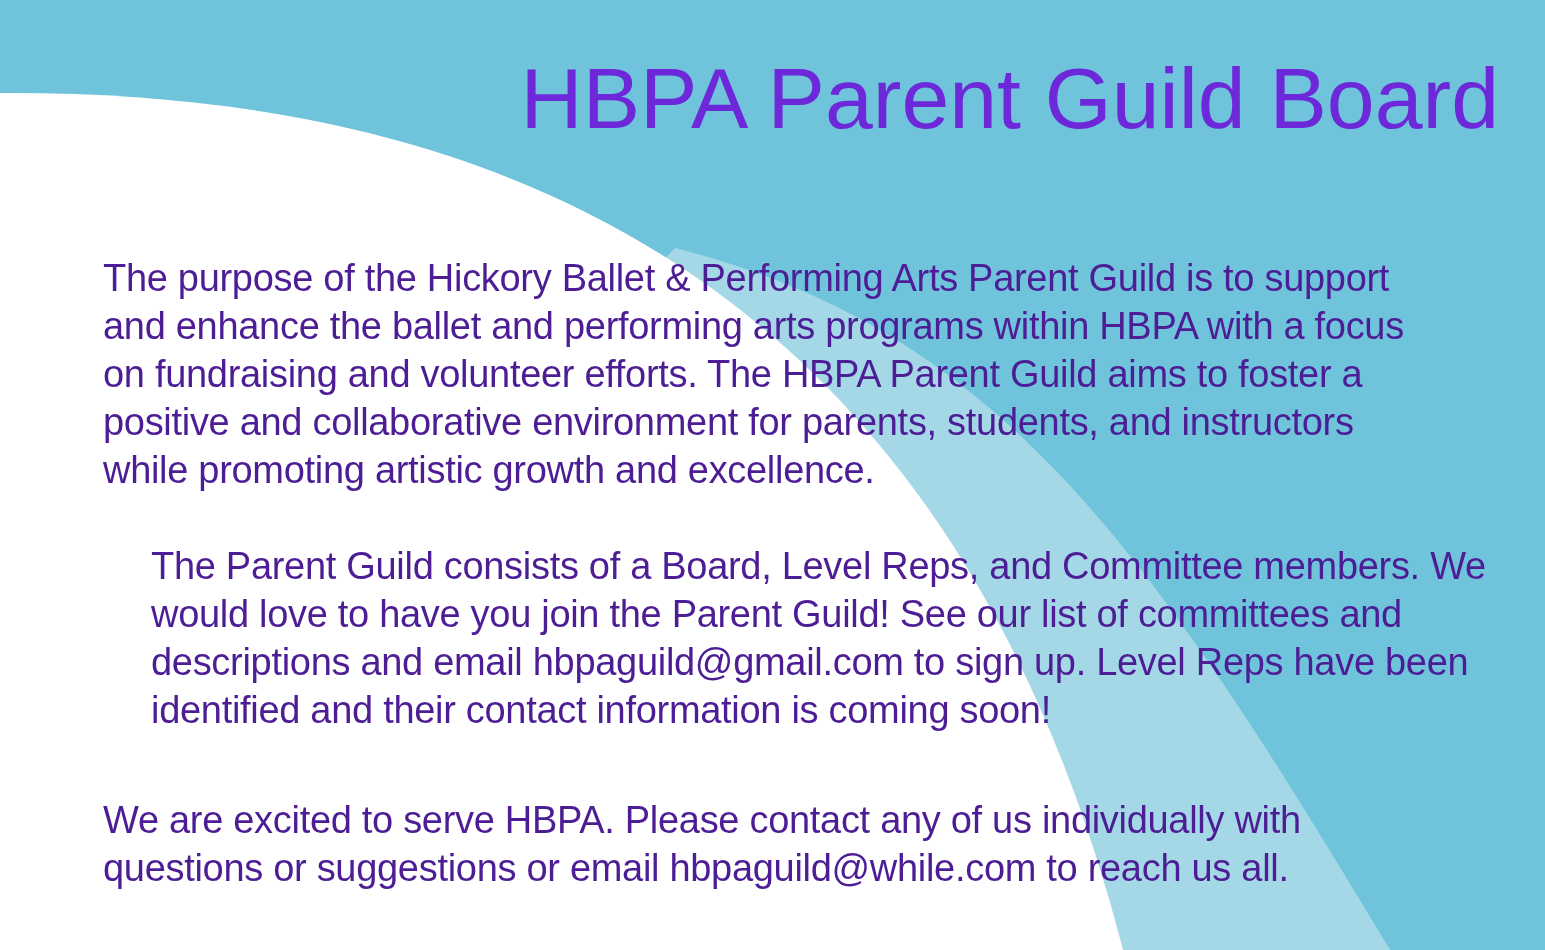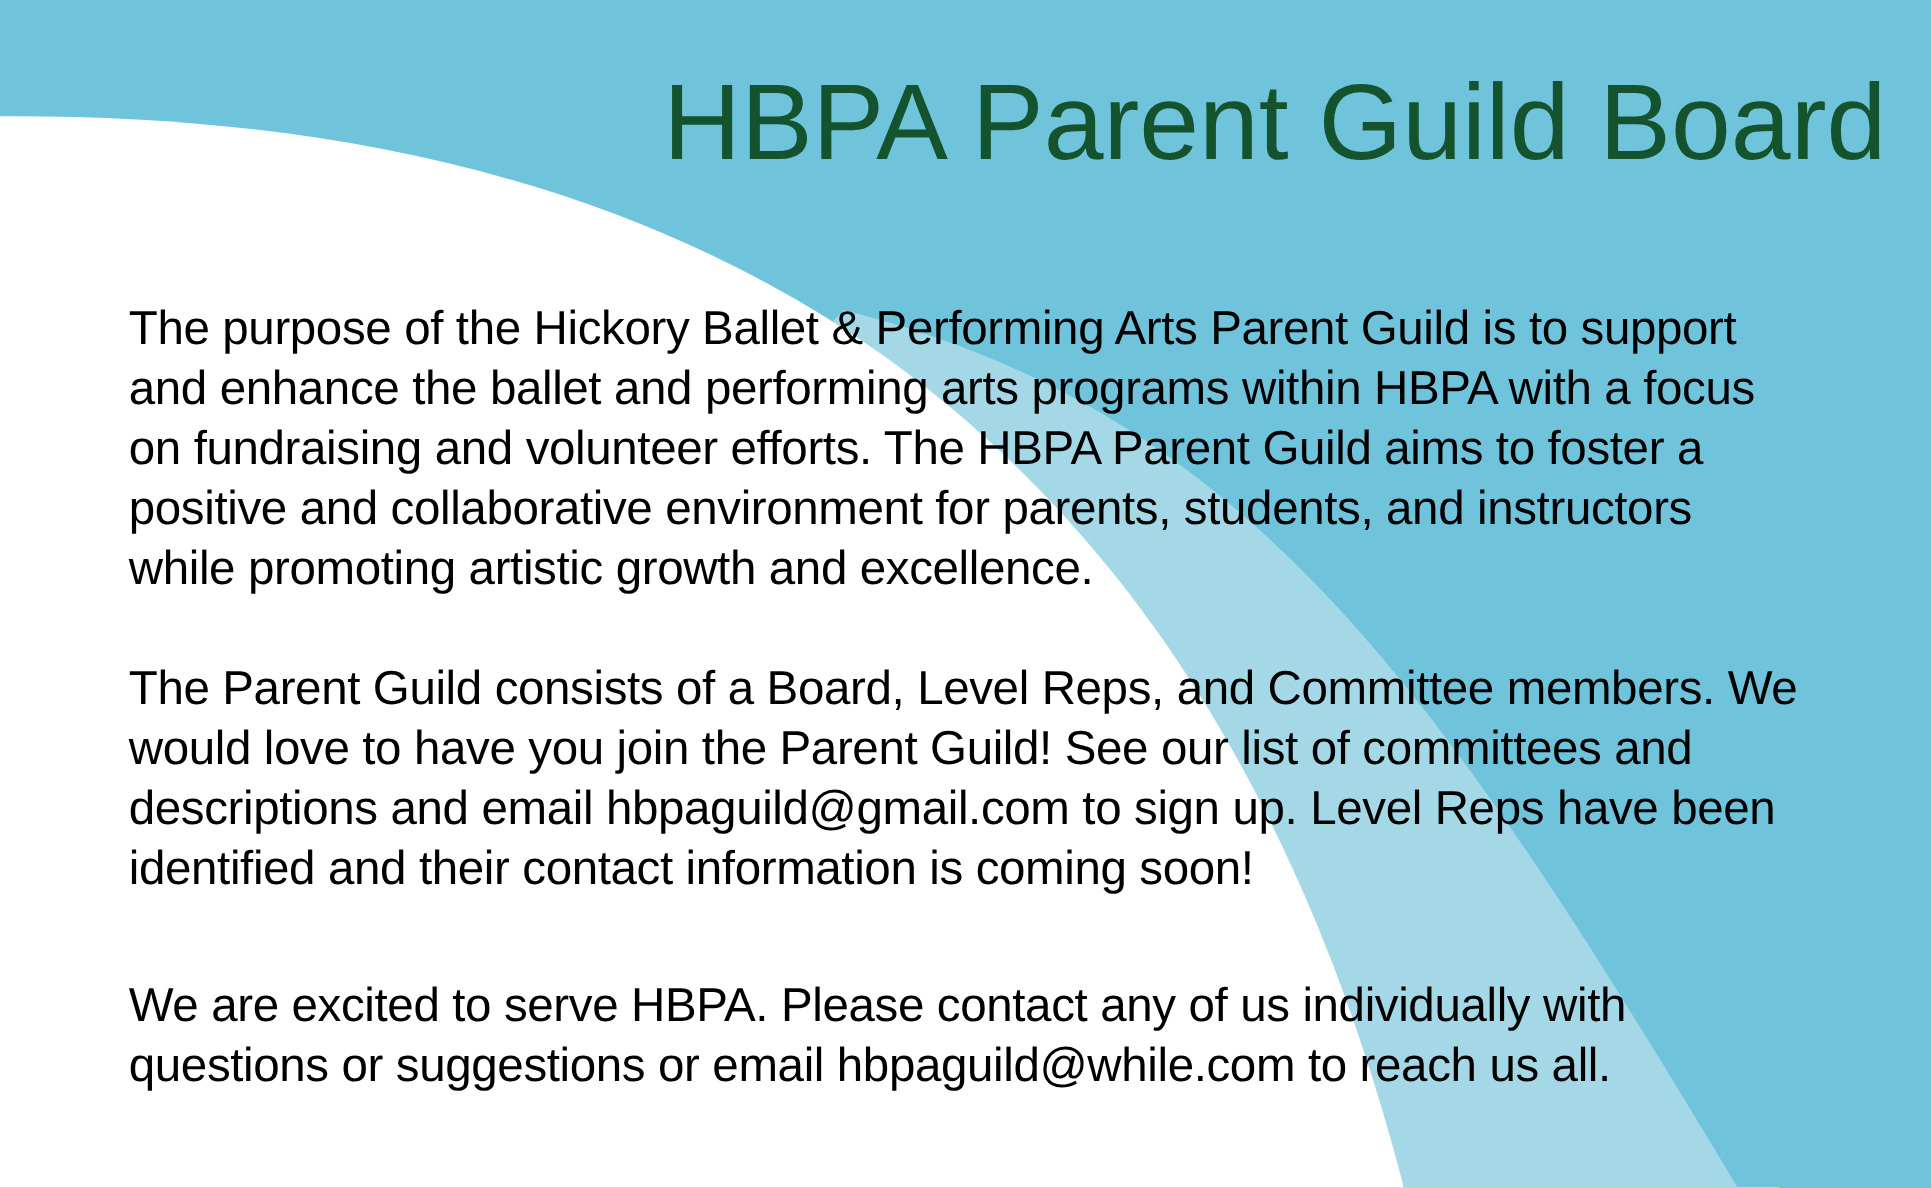--- a/index.html
+++ b/index.html
@@ -13,45 +13,45 @@
   }
   .bg{
     position:absolute;
     left:0; top:0;
     width:100%; height:100%;
     display:block;
   }
   .title{
     position:absolute;
     top:55px;
-    right:36px;
+    right:46px;
     margin:0;
     font-size:86px;
     font-weight:400;
     line-height:1.0;
     letter-spacing:0;
-    color:#14532d;
+    color:#6d28d9;
     white-space:nowrap;
   }
   .body-text{
     position:absolute;
     left:103px;
-    top:239px;
+    top:254px;
     width:1400px;
-    color:#000000;
+    color:#4c1d95;
   }
   .para{
     margin:0;
     font-size:38px;
     line-height:48px;
     letter-spacing:-0.3px;
     white-space:pre;
   }
   .para-1{margin-bottom:48px;}
-  .para-2{margin-bottom:62px;}
+  .para-2{margin-bottom:62px;margin-left:48px;}
 </style>
 </head>
 <body>
 
 <div class="slide" style="background-color: rgb(111, 196, 220);">
 
   <svg class="bg" viewBox="0 0 1545 950" preserveAspectRatio="none" aria-hidden="true">
     <path fill="#A5D8E7" d="M675,248 C1000,330 1150,550 1390,950 L0,950 Z"></path>
     <path fill="#FFFFFF" d="M0,93 C500,90 950,280 1123,950 L0,950 Z"></path>
   </svg>

